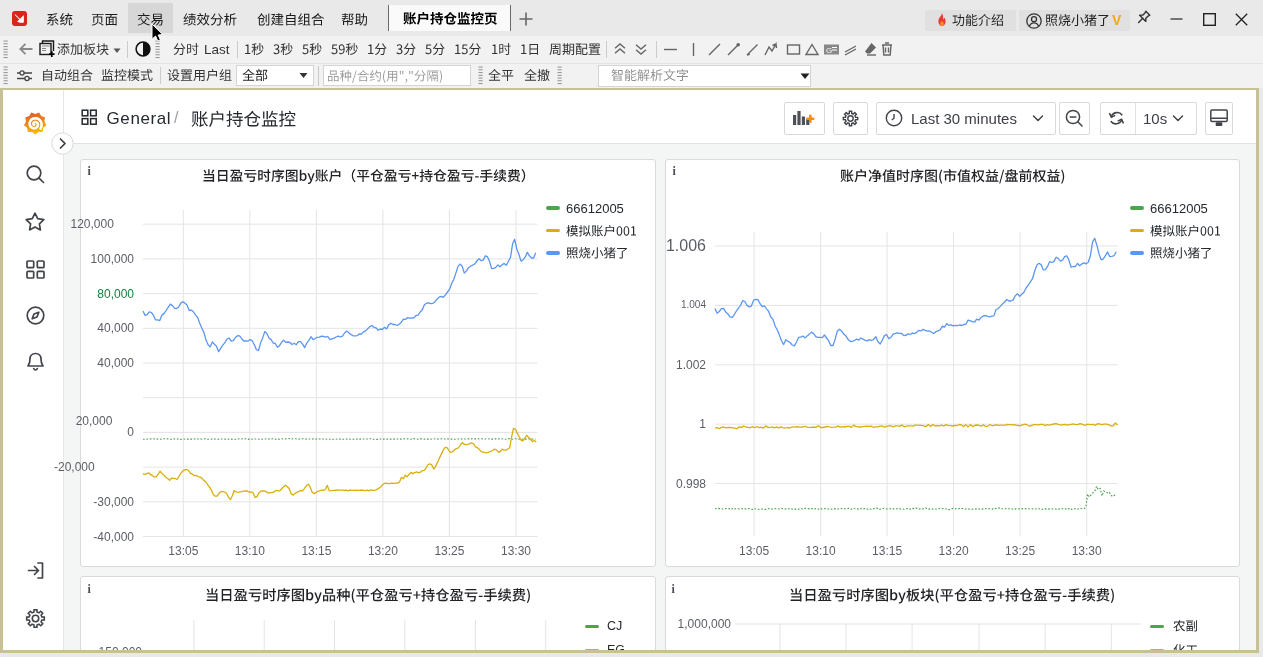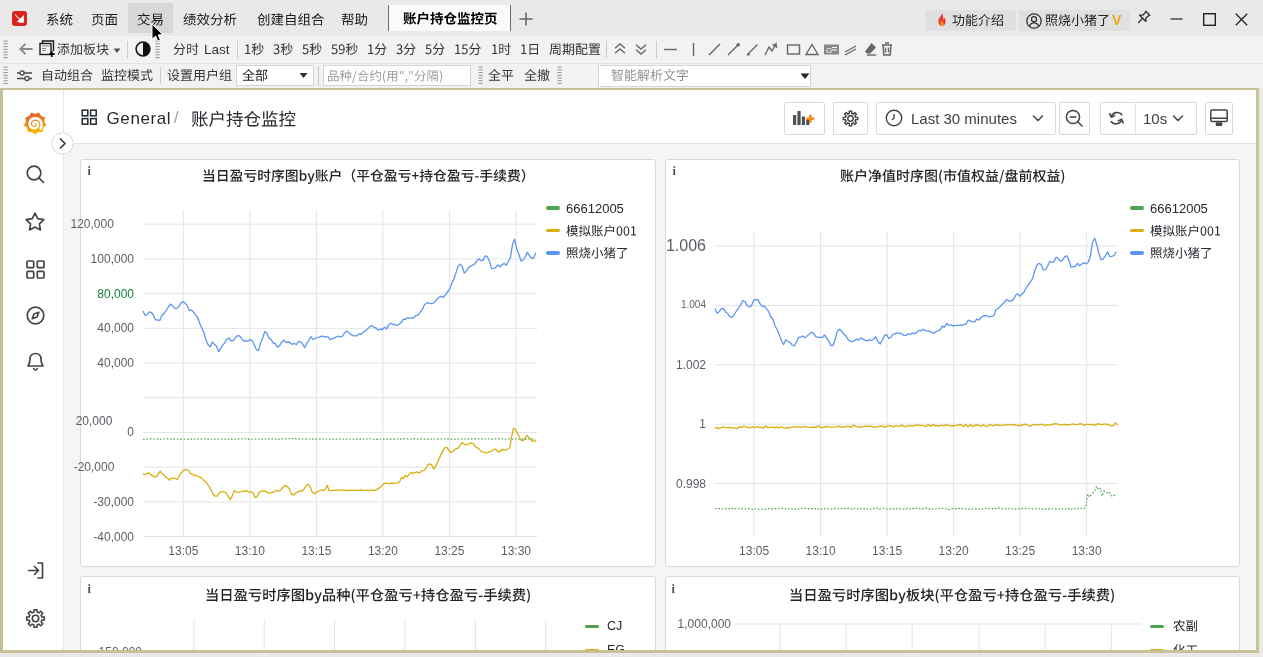--- a/index.html
+++ b/index.html
@@ -392,21 +392,21 @@
       <svg style="position:absolute;left:199.7px;top:77.3px;overflow:visible" width="334" height="19">
         <path transform="translate(0,13.8)" d="M1.6 -10.6C2.3 -9.6 3 -8.3 3.3 -7.4L4.5 -7.9C4.2 -8.8 3.5 -10.1 2.8 -11.1ZM10.9 -11.2C10.5 -10.1 9.8 -8.7 9.2 -7.7L10.4 -7.3C11 -8.2 11.7 -9.5 12.3 -10.8ZM1.5 -0.7V0.6H10.7V1.2H12.1V-6.8H7.6V-11.6H6.2V-6.8H1.8V-5.5H10.7V-3.8H2.3V-2.6H10.7V-0.7Z M17.4 -4.7H24V-1.2H17.4ZM17.4 -6V-9.4H24V-6ZM16.1 -10.8V1H17.4V0.1H24V1H25.4V-10.8Z M29.7 -3.7V-0.4H28.2V0.8H40.8V-0.4H39.3V-3.7ZM30.9 -0.4V-2.6H32.5V-0.4ZM33.7 -0.4V-2.6H35.2V-0.4ZM36.4 -0.4V-2.6H38V-0.4ZM31.6 -6.7C32.1 -6.4 32.6 -6.2 33.1 -5.9C32.5 -5.4 31.8 -5.1 31.1 -4.8C31.3 -4.7 31.7 -4.2 31.8 -3.9C32.6 -4.3 33.4 -4.7 34 -5.2C34.5 -4.9 35 -4.5 35.3 -4.2L36.1 -5C35.7 -5.3 35.2 -5.7 34.7 -6C35.2 -6.7 35.5 -7.6 35.8 -8.7L35.1 -8.9L34.9 -8.9H32C32.1 -9.2 32.2 -9.6 32.2 -9.9H36.6C36.5 -9.1 36.2 -8.2 36 -7.5H38.9C38.7 -6.2 38.6 -5.6 38.4 -5.4C38.3 -5.3 38.1 -5.3 37.9 -5.3C37.6 -5.3 37 -5.3 36.3 -5.4C36.5 -5 36.7 -4.6 36.7 -4.2C37.4 -4.2 38.1 -4.2 38.4 -4.2C38.8 -4.3 39.1 -4.3 39.4 -4.6C39.8 -5 40 -5.9 40.2 -8.1C40.2 -8.2 40.2 -8.6 40.2 -8.6H37.5C37.7 -9.3 38 -10.2 38.1 -11H28.6V-9.9H31C30.6 -7.5 29.7 -5.7 28 -4.6C28.3 -4.4 28.8 -3.9 29 -3.7C30.3 -4.7 31.2 -6.1 31.8 -7.9H34.4C34.3 -7.4 34 -7 33.8 -6.6C33.3 -6.9 32.8 -7.1 32.3 -7.4Z M43.1 -10.9V-9.7H53.5V-10.9ZM42.1 -7.6V-6.4H45.3C45.1 -5.2 44.8 -3.9 44.5 -3H51.6C51.5 -1.2 51.3 -0.4 50.9 -0.1C50.8 -0 50.6 0 50.2 0C49.8 0 48.5 -0 47.4 -0.1C47.7 0.2 47.9 0.8 47.9 1.1C49 1.2 50.1 1.2 50.6 1.2C51.3 1.1 51.7 1 52.1 0.7C52.6 0.2 52.8 -0.9 53 -3.6C53 -3.8 53.1 -4.2 53.1 -4.2H46.3C46.5 -4.9 46.6 -5.7 46.8 -6.4H54.5V-7.6Z M61.6 -6.1C62.3 -5.1 63.3 -3.6 63.7 -2.8L64.8 -3.5C64.4 -4.3 63.4 -5.7 62.7 -6.7ZM59.5 -5.5V-2.6H57.5V-5.5ZM59.5 -6.6H57.5V-9.4H59.5ZM56.2 -10.5V-0.3H57.5V-1.4H60.7V-10.5ZM65.6 -11.6V-9H61.3V-7.7H65.6V-0.7C65.6 -0.4 65.5 -0.3 65.2 -0.3C64.9 -0.3 63.9 -0.3 62.9 -0.3C63.1 0 63.3 0.6 63.4 1C64.7 1 65.7 1 66.2 0.8C66.8 0.6 67 0.2 67 -0.7V-7.7H68.5V-9H67V-11.6Z M74.1 -5.9C74.9 -5.5 75.9 -5 76.7 -4.6H72.3V-3.5H76.4V-0.3C76.4 -0.1 76.3 -0 76 -0C75.8 0 74.8 0 73.9 -0C74.1 0.3 74.3 0.8 74.3 1.2C75.5 1.2 76.4 1.2 77 1C77.5 0.8 77.7 0.5 77.7 -0.2V-3.5H80.2C79.8 -2.9 79.4 -2.4 79.1 -2L80.1 -1.5C80.8 -2.2 81.5 -3.3 82.1 -4.3L81.2 -4.7L81 -4.6H78.7L78.8 -4.7C78.6 -4.9 78.3 -5 77.9 -5.2C79.1 -5.8 80.2 -6.7 81 -7.5L80.1 -8.2L79.8 -8.1H73V-7.1H78.7C78.2 -6.6 77.5 -6.1 76.9 -5.7C76.2 -6 75.5 -6.3 74.9 -6.6ZM75.4 -11.4C75.6 -11 75.8 -10.6 76 -10.2H70.6V-6.4C70.6 -4.3 70.5 -1.5 69.4 0.5C69.6 0.6 70.2 1 70.4 1.2C71.7 -0.9 71.9 -4.2 71.9 -6.3V-8.9H82.2V-10.2H77.5C77.3 -10.6 77 -11.3 76.7 -11.7Z M87.9 -3.8C89 -3.5 90.4 -3 91.2 -2.7L91.8 -3.5C91 -3.9 89.5 -4.3 88.4 -4.5ZM86.5 -2C88.5 -1.8 90.8 -1.2 92.2 -0.8L92.7 -1.7C91.4 -2.2 89 -2.7 87.1 -2.9ZM83.9 -11.1V1.2H85.1V0.6H94.2V1.2H95.5V-11.1ZM85.1 -0.5V-9.9H94.2V-0.5ZM88.5 -9.8C87.8 -8.7 86.6 -7.6 85.4 -7C85.7 -6.8 86.1 -6.4 86.3 -6.2C86.7 -6.4 87.1 -6.7 87.4 -7C87.8 -6.6 88.2 -6.3 88.7 -6C87.6 -5.5 86.4 -5.1 85.2 -4.9C85.4 -4.7 85.7 -4.1 85.8 -3.8C87.1 -4.1 88.5 -4.6 89.8 -5.3C90.9 -4.7 92.2 -4.3 93.4 -4C93.6 -4.3 93.9 -4.7 94.2 -5C93 -5.2 91.9 -5.5 90.9 -5.9C91.9 -6.6 92.7 -7.4 93.3 -8.3L92.6 -8.7L92.4 -8.7H89C89.2 -8.9 89.4 -9.1 89.5 -9.4ZM88.1 -7.7 91.4 -7.7C91 -7.2 90.4 -6.8 89.8 -6.5C89.1 -6.8 88.6 -7.2 88.1 -7.7Z M101.3 0.2C103 0.2 104.6 -1.3 104.6 -3.9C104.6 -6.3 103.5 -7.8 101.6 -7.8C100.8 -7.8 100 -7.4 99.3 -6.8L99.4 -8.1V-11H97.8V0H99.1L99.2 -0.8H99.2C99.9 -0.2 100.6 0.2 101.3 0.2ZM101 -1.1C100.6 -1.1 100 -1.3 99.4 -1.8V-5.5C100 -6.1 100.6 -6.5 101.2 -6.5C102.5 -6.5 103 -5.5 103 -3.9C103 -2.1 102.1 -1.1 101 -1.1Z M106.8 3.2C108.4 3.2 109.2 2.1 109.8 0.5L112.6 -7.6H111.1L109.8 -3.7C109.7 -3 109.4 -2.2 109.3 -1.5H109.2C109 -2.3 108.7 -3 108.5 -3.7L107.1 -7.6H105.5L108.5 -0.1L108.3 0.5C108 1.3 107.6 1.9 106.7 1.9C106.5 1.9 106.3 1.8 106.2 1.8L105.9 3C106.1 3.1 106.4 3.2 106.8 3.2Z M115.6 -9.2V-5.2C115.6 -3.5 115.5 -1 113.2 0.3C113.5 0.5 113.8 0.8 113.9 1C116.3 -0.5 116.6 -3.1 116.6 -5.2V-9.2ZM116.2 -1.7C116.8 -1 117.5 0.1 117.8 0.7L118.7 0.1C118.3 -0.6 117.6 -1.6 117 -2.3ZM113.9 -11.1V-2.5H114.9V-10H117.4V-2.5H118.4V-11.1ZM124.3 -11.1C123.6 -9.8 122.5 -8.5 121.4 -7.7C121.6 -7.4 122.1 -6.9 122.3 -6.7C123.5 -7.7 124.7 -9.2 125.5 -10.7ZM119.6 1.2C119.9 1 120.3 0.8 123 -0.2C122.9 -0.5 122.9 -1 122.9 -1.4L121 -0.7V-5.2H122C122.6 -2.6 123.7 -0.4 125.3 0.9C125.5 0.5 125.9 0.1 126.2 -0.2C124.7 -1.1 123.7 -3 123.2 -5.2H125.9V-6.4H121V-11.4H119.8V-6.4H118.7V-5.2H119.8V-0.8C119.8 -0.2 119.4 0.1 119.1 0.2C119.3 0.4 119.6 0.9 119.6 1.2Z M130.1 -8.3H137V-5.8H130.1L130.1 -6.5ZM132.5 -11.4C132.8 -10.8 133.1 -10.1 133.3 -9.5H128.8V-6.5C128.8 -4.4 128.6 -1.5 127 0.5C127.3 0.6 127.9 1 128.1 1.3C129.4 -0.3 129.9 -2.6 130.1 -4.6H137V-3.8H138.4V-9.5H133.9L134.6 -9.8C134.5 -10.3 134.1 -11.1 133.8 -11.7Z M149.8 -5.2C149.8 -2.4 150.9 -0.2 152.5 1.4L153.6 0.9C152.1 -0.7 151 -2.7 151 -5.2C151 -7.8 152.1 -9.8 153.6 -11.3L152.5 -11.8C150.9 -10.3 149.8 -8 149.8 -5.2Z M156.5 -8.5C157 -7.6 157.5 -6.3 157.7 -5.5L158.9 -5.9C158.7 -6.7 158.2 -7.9 157.7 -8.9ZM164.5 -8.9C164.1 -8 163.6 -6.7 163.1 -5.8L164.2 -5.5C164.7 -6.3 165.3 -7.5 165.8 -8.6ZM154.9 -4.9V-3.6H160.4V1.1H161.7V-3.6H167.3V-4.9H161.7V-9.5H166.5V-10.8H155.6V-9.5H160.4V-4.9Z M174.7 -11.7C173.4 -9.4 170.9 -7.5 168.4 -6.5C168.7 -6.2 169.1 -5.7 169.3 -5.3C169.9 -5.6 170.5 -5.9 171 -6.3V-1.2C171 0.4 171.6 0.8 173.7 0.8C174.2 0.8 177 0.8 177.5 0.8C179.4 0.8 179.9 0.2 180.1 -1.9C179.7 -2 179.1 -2.2 178.8 -2.5C178.6 -0.8 178.5 -0.5 177.5 -0.5C176.8 -0.5 174.3 -0.5 173.8 -0.5C172.6 -0.5 172.4 -0.6 172.4 -1.2V-5.5H177.2C177.2 -4.1 177.1 -3.4 176.9 -3.2C176.8 -3.1 176.6 -3.1 176.4 -3.1C176.1 -3.1 175.4 -3.1 174.7 -3.2C174.9 -2.9 175 -2.4 175 -2C175.8 -2 176.6 -2 177 -2C177.4 -2 177.8 -2.1 178 -2.4C178.4 -2.9 178.5 -3.8 178.6 -6.2L178.6 -6.6C179.2 -6.2 179.9 -5.9 180.6 -5.5C180.7 -5.9 181.1 -6.4 181.4 -6.7C179.2 -7.6 177.2 -8.8 175.6 -10.7L176 -11.2ZM172.4 -6.8H171.8C172.9 -7.6 174 -8.6 174.9 -9.7C176 -8.5 177.1 -7.6 178.4 -6.8Z M183.9 -3.7V-0.4H182.4V0.8H195V-0.4H193.5V-3.7ZM185.1 -0.4V-2.6H186.7V-0.4ZM187.9 -0.4V-2.6H189.4V-0.4ZM190.6 -0.4V-2.6H192.2V-0.4ZM185.8 -6.7C186.2 -6.4 186.7 -6.2 187.2 -5.9C186.7 -5.4 186 -5.1 185.3 -4.8C185.5 -4.7 185.9 -4.2 186 -3.9C186.8 -4.3 187.6 -4.7 188.2 -5.2C188.7 -4.9 189.2 -4.5 189.5 -4.2L190.3 -5C189.9 -5.3 189.4 -5.7 188.9 -6C189.3 -6.7 189.7 -7.6 190 -8.7L189.3 -8.9L189.1 -8.9H186.2C186.3 -9.2 186.4 -9.6 186.4 -9.9H190.8C190.6 -9.1 190.4 -8.2 190.2 -7.5H193.1C192.9 -6.2 192.8 -5.6 192.6 -5.4C192.4 -5.3 192.3 -5.3 192.1 -5.3C191.8 -5.3 191.2 -5.3 190.5 -5.4C190.7 -5 190.9 -4.6 190.9 -4.2C191.6 -4.2 192.2 -4.2 192.6 -4.2C193 -4.3 193.3 -4.3 193.6 -4.6C194 -5 194.2 -5.9 194.4 -8.1C194.4 -8.2 194.4 -8.6 194.4 -8.6H191.7C191.9 -9.3 192.1 -10.2 192.3 -11H182.8V-9.9H185.2C184.8 -7.5 183.9 -5.7 182.2 -4.6C182.5 -4.4 183 -3.9 183.2 -3.7C184.5 -4.7 185.4 -6.1 186 -7.9H188.6C188.4 -7.4 188.2 -7 187.9 -6.6C187.5 -6.9 187 -7.1 186.5 -7.4Z M197.3 -10.9V-9.7H207.7V-10.9ZM196.3 -7.6V-6.4H199.5C199.3 -5.2 199 -3.9 198.7 -3H205.8C205.7 -1.2 205.5 -0.4 205.1 -0.1C205 -0 204.8 0 204.4 0C204 0 202.7 -0 201.6 -0.1C201.9 0.2 202.1 0.8 202.1 1.1C203.2 1.2 204.2 1.2 204.8 1.2C205.5 1.1 205.9 1 206.3 0.7C206.8 0.2 207 -0.9 207.2 -3.6C207.2 -3.8 207.2 -4.2 207.2 -4.2H200.5C200.6 -4.9 200.8 -5.7 201 -6.4H208.7V-7.6Z M212.7 -1.6H213.9V-4.5H216.7V-5.7H213.9V-8.7H212.7V-5.7H209.9V-4.5H212.7Z M223.3 -2.7C223.9 -2 224.5 -0.9 224.8 -0.2L225.9 -0.9C225.6 -1.6 224.9 -2.6 224.3 -3.3ZM225.8 -11.6V-9.9H222.9V-8.8H225.8V-7.3H222.2V-6.1H227.6V-4.7H222.4V-3.5H227.6V-0.3C227.6 -0.1 227.5 -0.1 227.3 -0.1C227.1 -0.1 226.4 -0.1 225.7 -0.1C225.9 0.3 226 0.8 226.1 1.2C227.1 1.2 227.8 1.1 228.2 1C228.7 0.7 228.8 0.4 228.8 -0.3V-3.5H230.5V-4.7H228.8V-6.1H230.6V-7.3H227V-8.8H229.9V-9.9H227V-11.6ZM219.5 -11.6V-8.9H217.8V-7.7H219.5V-5L217.6 -4.5L217.9 -3.2L219.5 -3.7V-0.3C219.5 -0.2 219.4 -0.1 219.3 -0.1C219.1 -0.1 218.6 -0.1 218 -0.1C218.2 0.2 218.3 0.8 218.4 1.1C219.3 1.1 219.8 1.1 220.2 0.9C220.6 0.6 220.7 0.3 220.7 -0.3V-4.1L222.1 -4.5L221.9 -5.7L220.7 -5.3V-7.7H222V-8.9H220.7V-11.6Z M237.8 -11.7C236.4 -9.4 234 -7.5 231.4 -6.5C231.8 -6.2 232.2 -5.7 232.4 -5.3C232.9 -5.6 233.5 -5.9 234.1 -6.3V-1.2C234.1 0.4 234.7 0.8 236.8 0.8C237.2 0.8 240.1 0.8 240.6 0.8C242.5 0.8 242.9 0.2 243.2 -1.9C242.8 -2 242.2 -2.2 241.8 -2.5C241.7 -0.8 241.5 -0.5 240.5 -0.5C239.9 -0.5 237.4 -0.5 236.8 -0.5C235.7 -0.5 235.5 -0.6 235.5 -1.2V-5.5H240.3C240.2 -4.1 240.1 -3.4 240 -3.2C239.8 -3.1 239.7 -3.1 239.5 -3.1C239.2 -3.1 238.5 -3.1 237.8 -3.2C237.9 -2.9 238.1 -2.4 238.1 -2C238.9 -2 239.6 -2 240 -2C240.5 -2 240.8 -2.1 241.1 -2.4C241.4 -2.9 241.5 -3.8 241.7 -6.2L241.7 -6.6C242.3 -6.2 242.9 -5.9 243.6 -5.5C243.8 -5.9 244.2 -6.4 244.5 -6.7C242.3 -7.6 240.3 -8.8 238.7 -10.7L239 -11.2ZM235.5 -6.8H234.8C236 -7.6 237.1 -8.6 238 -9.7C239.1 -8.5 240.2 -7.6 241.4 -6.8Z M247 -3.7V-0.4H245.5V0.8H258.1V-0.4H256.5V-3.7ZM248.2 -0.4V-2.6H249.7V-0.4ZM250.9 -0.4V-2.6H252.5V-0.4ZM253.7 -0.4V-2.6H255.3V-0.4ZM248.8 -6.7C249.3 -6.4 249.8 -6.2 250.3 -5.9C249.8 -5.4 249.1 -5.1 248.3 -4.8C248.6 -4.7 248.9 -4.2 249.1 -3.9C249.9 -4.3 250.6 -4.7 251.2 -5.2C251.8 -4.9 252.2 -4.5 252.6 -4.2L253.3 -5C253 -5.3 252.5 -5.7 251.9 -6C252.4 -6.7 252.8 -7.6 253 -8.7L252.4 -8.9L252.2 -8.9H249.3C249.4 -9.2 249.4 -9.6 249.5 -9.9H253.9C253.7 -9.1 253.5 -8.2 253.3 -7.5H256.1C256 -6.2 255.8 -5.6 255.6 -5.4C255.5 -5.3 255.4 -5.3 255.1 -5.3C254.9 -5.3 254.2 -5.3 253.6 -5.4C253.8 -5 253.9 -4.6 254 -4.2C254.7 -4.2 255.3 -4.2 255.7 -4.2C256.1 -4.3 256.4 -4.3 256.7 -4.6C257 -5 257.2 -5.9 257.4 -8.1C257.5 -8.2 257.5 -8.6 257.5 -8.6H254.8C255 -9.3 255.2 -10.2 255.4 -11H245.9V-9.9H248.2C247.8 -7.5 247 -5.7 245.3 -4.6C245.6 -4.4 246.1 -3.9 246.3 -3.7C247.6 -4.7 248.5 -6.1 249 -7.9H251.7C251.5 -7.4 251.3 -7 251 -6.6C250.5 -6.9 250 -7.1 249.6 -7.4Z M260.4 -10.9V-9.7H270.7V-10.9ZM259.3 -7.6V-6.4H262.6C262.4 -5.2 262 -3.9 261.8 -3H268.9C268.7 -1.2 268.5 -0.4 268.2 -0.1C268 -0 267.8 0 267.5 0C267 0 265.8 -0 264.7 -0.1C264.9 0.2 265.1 0.8 265.2 1.1C266.2 1.2 267.3 1.2 267.9 1.2C268.5 1.1 268.9 1 269.3 0.7C269.8 0.2 270.1 -0.9 270.3 -3.6C270.3 -3.8 270.3 -4.2 270.3 -4.2H263.5C263.7 -4.9 263.9 -5.7 264 -6.4H271.7V-7.6Z M273.1 -3.3H276.7V-4.5H273.1Z M278 -4.5V-3.2H283.6V-0.5C283.6 -0.2 283.5 -0.2 283.2 -0.2C282.9 -0.1 281.8 -0.1 280.7 -0.2C280.9 0.2 281.1 0.8 281.2 1.1C282.6 1.1 283.6 1.1 284.2 0.9C284.7 0.7 285 0.3 285 -0.5V-3.2H290.6V-4.5H285V-6.5H289.8V-7.7H285V-9.8C286.6 -10 288.1 -10.2 289.3 -10.6L288.3 -11.6C286.1 -11 282.2 -10.7 278.9 -10.5C279 -10.2 279.2 -9.7 279.2 -9.4C280.6 -9.4 282.1 -9.5 283.6 -9.6V-7.7H279V-6.5H283.6V-4.5Z M297.7 -6.2C298.2 -5.8 299 -5.3 299.3 -4.9L299.9 -5.6C299.6 -6 298.8 -6.5 298.2 -6.8ZM296.6 -4.9C297.3 -4.6 298 -4 298.4 -3.6L299 -4.3C298.6 -4.7 297.9 -5.2 297.2 -5.6ZM300.7 -1.4C301.7 -0.6 303 0.5 303.6 1.2L304.5 0.4C303.8 -0.3 302.5 -1.4 301.4 -2.1ZM291.7 -0.9 292 0.3C293.2 -0.2 294.8 -0.8 296.2 -1.4L296 -2.4C294.4 -1.8 292.8 -1.3 291.7 -0.9ZM296.7 -8.3V-7.2H302.8C302.6 -6.6 302.4 -6 302.2 -5.6L303.3 -5.4C303.6 -6.1 303.9 -7.2 304.2 -8.1L303.4 -8.3L303.2 -8.3H300.9V-9.4H303.5V-10.5H300.9V-11.6H299.6V-10.5H297.2V-9.4H299.6V-8.3ZM300 -6.7V-5.1C300 -4.7 300 -4.1 299.8 -3.6H296.4V-2.4H299.4C298.9 -1.5 297.9 -0.5 296.1 0.2C296.4 0.5 296.7 0.9 296.9 1.2C299.2 0.2 300.3 -1.1 300.8 -2.4H304.1V-3.6H301.1C301.2 -4.1 301.2 -4.6 301.2 -5.1V-6.7ZM292 -5.8C292.2 -5.9 292.5 -6 294 -6.1C293.4 -5.3 293 -4.7 292.8 -4.4C292.3 -3.9 292 -3.6 291.7 -3.5C291.9 -3.2 292 -2.7 292.1 -2.4C292.4 -2.6 292.9 -2.8 296.1 -3.7C296 -3.9 296 -4.4 296 -4.8L293.9 -4.3C294.8 -5.4 295.7 -6.8 296.4 -8.2L295.4 -8.8C295.2 -8.3 294.9 -7.7 294.6 -7.2L293.2 -7.1C294 -8.3 294.8 -9.7 295.3 -11.1L294.2 -11.6C293.7 -10 292.7 -8.2 292.4 -7.7C292.1 -7.3 291.9 -7 291.6 -6.9C291.8 -6.6 292 -6 292 -5.8Z M311.4 -3.1C311 -1.3 309.9 -0.4 305.5 0C305.7 0.3 306 0.8 306.1 1.1C310.8 0.6 312.2 -0.7 312.7 -3.1ZM312.1 -0.7C313.9 -0.2 316.2 0.6 317.4 1.2L318.1 0.2C316.9 -0.4 314.5 -1.1 312.8 -1.5ZM309.8 -8.2C309.7 -7.9 309.7 -7.6 309.6 -7.4H307.8L308 -8.2ZM311 -8.2H312.9V-7.4H310.8C310.9 -7.6 310.9 -7.9 311 -8.2ZM306.9 -9.1C306.8 -8.2 306.6 -7.2 306.5 -6.5H309C308.4 -5.9 307.4 -5.5 305.7 -5.1C305.9 -4.9 306.2 -4.4 306.3 -4.1C306.7 -4.2 307.1 -4.3 307.5 -4.4V-0.9H308.7V-3.6H315.1V-1H316.4V-4.7H308.3C309.5 -5.2 310.1 -5.8 310.5 -6.5H312.9V-5H314.1V-6.5H316.6C316.6 -6.2 316.5 -6 316.5 -5.9C316.4 -5.9 316.3 -5.9 316.2 -5.9C316 -5.8 315.7 -5.9 315.3 -5.9C315.4 -5.7 315.5 -5.3 315.5 -5.1C316 -5 316.5 -5 316.8 -5C317.1 -5.1 317.3 -5.1 317.5 -5.3C317.7 -5.6 317.8 -6 317.9 -7C317.9 -7.1 317.9 -7.4 317.9 -7.4H314.1V-8.2H317.1V-10.8H314.1V-11.6H312.9V-10.8H311V-11.6H309.8V-10.8H306.5V-9.9H309.8V-9.1ZM311 -9.9H312.9V-9.1H311ZM314.1 -9.9H315.9V-9.1H314.1Z M323.2 -5.2C323.2 -8 322 -10.3 320.4 -11.8L319.4 -11.3C320.9 -9.8 321.9 -7.8 321.9 -5.2C321.9 -2.7 320.9 -0.7 319.4 0.9L320.4 1.4C322 -0.2 323.2 -2.4 323.2 -5.2Z" fill="#202226"></path>
       </svg>
       <div style="position:absolute;left:68px;top:125.2px;height:18px;line-height:18px;font-size:12px;color:#5a5e66;font-weight:normal;letter-spacing:0;white-space:nowrap;width:80px;text-align:left;">120,000</div>
       <div style="position:absolute;left:51.5px;top:159.9px;height:18px;line-height:18px;font-size:12px;color:#5a5e66;font-weight:normal;letter-spacing:0;white-space:nowrap;width:80px;text-align:right;">100,000</div>
       <div style="position:absolute;left:51.5px;top:194.6px;height:18px;line-height:18px;font-size:12px;color:#15803d;font-weight:normal;letter-spacing:0;white-space:nowrap;width:80px;text-align:right;">80,000</div>
       <div style="position:absolute;left:51.5px;top:229.3px;height:18px;line-height:18px;font-size:12px;color:#5a5e66;font-weight:normal;letter-spacing:0;white-space:nowrap;width:80px;text-align:right;">40,000</div>
       <div style="position:absolute;left:51.5px;top:264.0px;height:18px;line-height:18px;font-size:12px;color:#5a5e66;font-weight:normal;letter-spacing:0;white-space:nowrap;width:80px;text-align:right;">40,000</div>
       <div style="position:absolute;left:51.5px;top:298.7px;height:18px;line-height:18px;font-size:12px;color:#5a5e66;font-weight:normal;letter-spacing:0;white-space:nowrap;width:80px;text-align:center;margin-top:23px;">20,000</div>
       <div style="position:absolute;left:51.5px;top:333.4px;height:18px;line-height:18px;font-size:12px;color:#5a5e66;font-weight:normal;letter-spacing:0;white-space:nowrap;width:80px;text-align:right;">0</div>
-      <div style="position:absolute;left:51.5px;top:368.1px;height:18px;line-height:18px;font-size:12px;color:#5a5e66;font-weight:normal;letter-spacing:0;white-space:nowrap;width:80px;text-align:center;">-20,000</div>
+      <div style="position:absolute;left:51.5px;top:368.1px;height:18px;line-height:18px;font-size:12px;color:#5a5e66;font-weight:normal;letter-spacing:0;white-space:nowrap;width:80px;text-align:left;">-20,000</div>
       <div style="position:absolute;left:51.5px;top:402.8px;height:18px;line-height:18px;font-size:12px;color:#5a5e66;font-weight:normal;letter-spacing:0;white-space:nowrap;width:80px;text-align:right;">-30,000</div>
       <div style="position:absolute;left:51.5px;top:437.5px;height:18px;line-height:18px;font-size:12px;color:#5a5e66;font-weight:normal;letter-spacing:0;white-space:nowrap;width:80px;text-align:right;">-40,000</div>
       <div style="position:absolute;left:160.8px;top:452.0px;height:18px;line-height:18px;font-size:12px;color:#5a5e66;font-weight:normal;letter-spacing:0;white-space:nowrap;width:40px;text-align:center;">13:05</div>
       <div style="position:absolute;left:227.3px;top:452.0px;height:18px;line-height:18px;font-size:12px;color:#5a5e66;font-weight:normal;letter-spacing:0;white-space:nowrap;width:40px;text-align:center;">13:10</div>
       <div style="position:absolute;left:293.9px;top:452.0px;height:18px;line-height:18px;font-size:12px;color:#5a5e66;font-weight:normal;letter-spacing:0;white-space:nowrap;width:40px;text-align:center;">13:15</div>
       <div style="position:absolute;left:360.4px;top:452.0px;height:18px;line-height:18px;font-size:12px;color:#5a5e66;font-weight:normal;letter-spacing:0;white-space:nowrap;width:40px;text-align:center;">13:20</div>
       <div style="position:absolute;left:426.9px;top:452.0px;height:18px;line-height:18px;font-size:12px;color:#5a5e66;font-weight:normal;letter-spacing:0;white-space:nowrap;width:40px;text-align:center;">13:25</div>
       <div style="position:absolute;left:493.5px;top:452.0px;height:18px;line-height:18px;font-size:12px;color:#5a5e66;font-weight:normal;letter-spacing:0;white-space:nowrap;width:40px;text-align:center;">13:30</div>
       <svg style="position:absolute;left:77.5px;top:69.0px;" width="576" height="408">
         <g transform="translate(-80,-159)">

